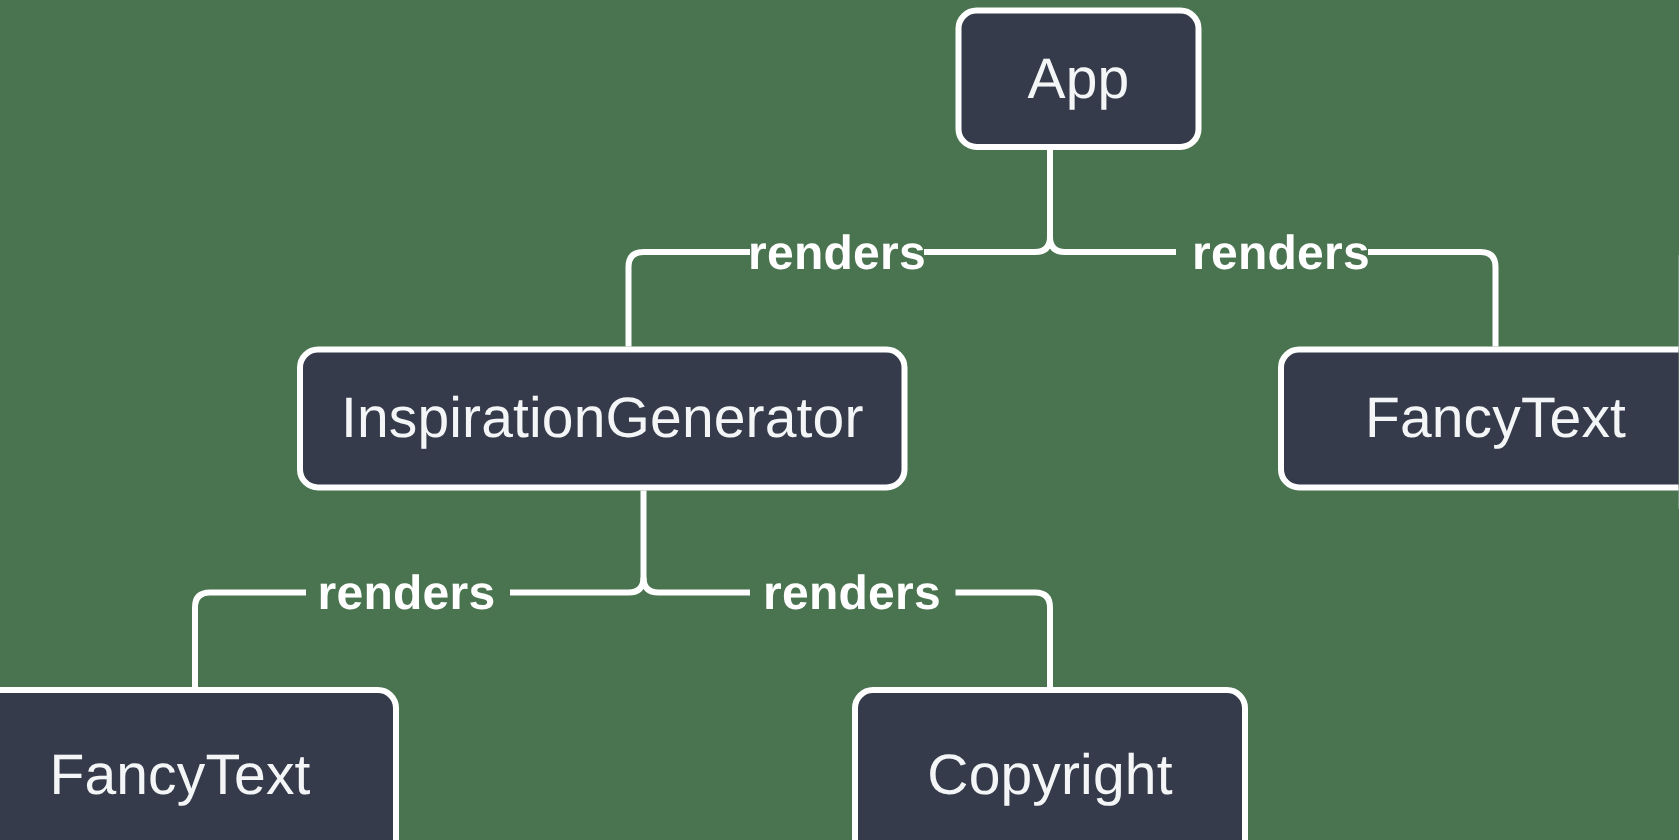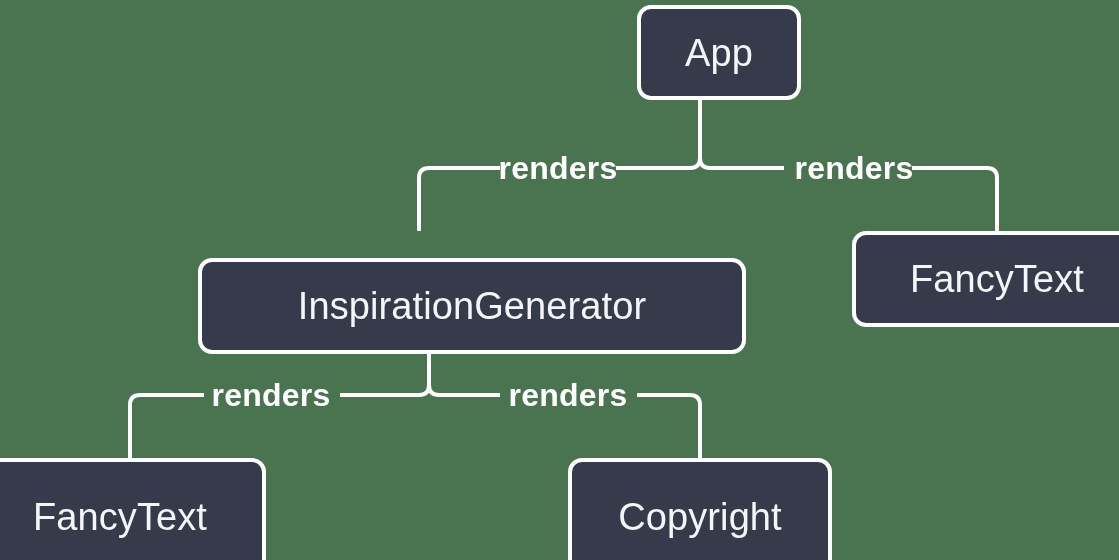--- a/index.html
+++ b/index.html
@@ -60,21 +60,21 @@
     font-family: "Liberation Sans", sans-serif;
     font-size: 32px;
     font-weight: 700;
     letter-spacing: 0.2px;
     white-space: nowrap;
     line-height: 1;
     transform: translate(-50%, -50%);
   }
   
   #node-app            { left: 618px; top: 5px;   width: 164px; height: 95px; margin-left: 19px; }
-  #node-inspiration    { left: 198px; top: 231px; width: 548px; height: 96px; margin-top: 27px; }
+  #node-inspiration    { left: 198px; top: 231px; width: 407px; height: 96px; }
   #node-fancytext-right{ left: 852px; top: 231px; width: 290px; height: 96px; }
   #node-fancytext-left { left: -26px; top: 458px; width: 292px; height: 118px; }
   #node-copyright      { left: 568px; top: 458px; width: 264px; height: 118px; }
   
   #edge-label-app-inspiration { left: 558px; top: 168px; }
   #edge-label-app-fancytext   { left: 854px; top: 168px; }
   #edge-label-ig-fancytext    { left: 271px; top: 395px; }
   #edge-label-ig-copyright    { left: 568px; top: 395px; }
 </style>
 </head>

